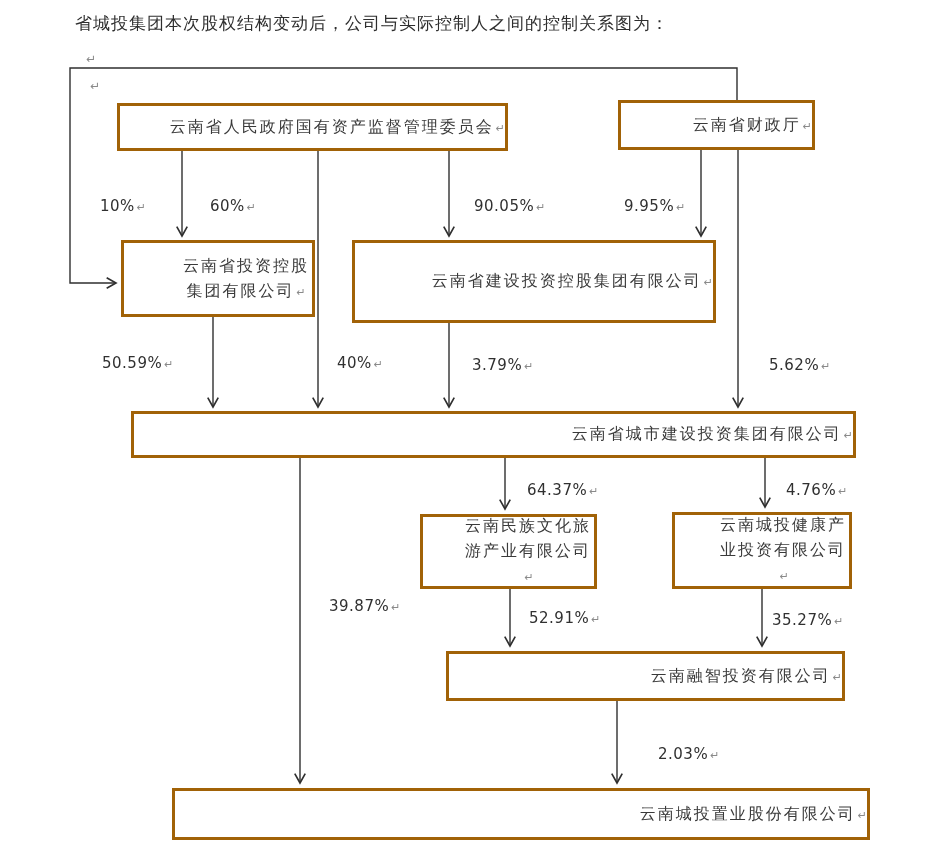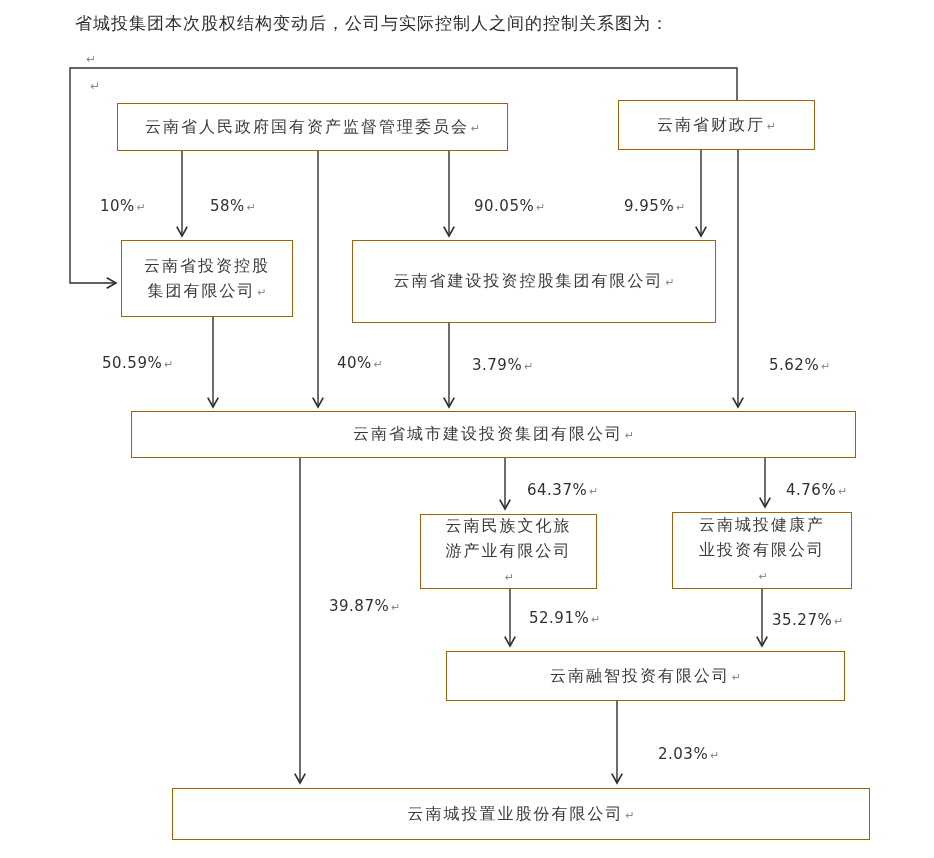--- a/index.html
+++ b/index.html
@@ -26,36 +26,36 @@
   .wires {
     position: absolute;
     left: 0;
     top: 0;
     width: 934px;
     height: 858px;
   }
   .node {
     position: absolute;
     box-sizing: border-box;
-    border: 1px solid #a16207;
+    border: 3px solid #a16207;
     background: #ffffff;
     display: flex;
     align-items: center;
-    justify-content: center;
+    justify-content: flex-end;
     text-align: center;
     font-size: 16px;
     letter-spacing: 2px;
     line-height: 1.55;
     color: #3a3a3a;
   }
   .node .label { display: inline; }
   .node .wrap { display: inline-block; }
   .n-sasac   { left:117px; top:103px; width:391px; height:48px; }
   .n-finance { left:618px; top:100px; width:197px; height:50px; }
-  .n-invest  { left:121px; top:240px; width:172px; height:77px; }
+  .n-invest  { left:121px; top:240px; width:194px; height:77px; }
   .n-invest .wrap { max-width:132px; }
   .n-chold   { left:352px; top:240px; width:364px; height:83px; }
   .n-city    { left:131px; top:411px; width:725px; height:47px; }
   .n-culture { left:420px; top:514px; width:177px; height:75px; }
   .n-culture .wrap { max-width:132px; }
   .n-health  { left:672px; top:512px; width:180px; height:77px; }
   .n-health .wrap { max-width:132px;font-family:Liberation Serif, serif; }
   .n-rongzhi { left:446px; top:651px; width:399px; height:50px; }
   .n-listed  { left:172px; top:788px; width:698px; height:52px; }
   .pct {
@@ -157,21 +157,21 @@
 
   <div class="node n-rongzhi">
     <span class="wrap"><span class="label">云南融智投资有限公司</span><span class="mark">↵</span></span>
   </div>
 
   <div class="node n-listed">
     <span class="wrap"><span class="label">云南城投置业股份有限公司</span><span class="mark">↵</span></span>
   </div>
 
   <span class="pct l-10"><span>10%</span><span class="mark">↵</span></span>
-  <span class="pct l-90"><span>58%</span><span class="mark">↵</span></span>
+  <span class="pct l-90"><span>60%</span><span class="mark">↵</span></span>
   <span class="pct l-9005"><span>90.05%</span><span class="mark">↵</span></span>
   <span class="pct l-995"><span>9.95%</span><span class="mark">↵</span></span>
   <span class="pct l-5059"><span>50.59%</span><span class="mark">↵</span></span>
   <span class="pct l-40"><span>40%</span><span class="mark">↵</span></span>
   <span class="pct l-379"><span>3.79%</span><span class="mark">↵</span></span>
   <span class="pct l-562"><span>5.62%</span><span class="mark">↵</span></span>
   <span class="pct l-6437"><span>64.37%</span><span class="mark">↵</span></span>
   <span class="pct l-6130"><span>4.76%</span><span class="mark">↵</span></span>
   <span class="pct l-3987"><span>39.87%</span><span class="mark">↵</span></span>
   <span class="pct l-5291"><span>52.91%</span><span class="mark">↵</span></span>

